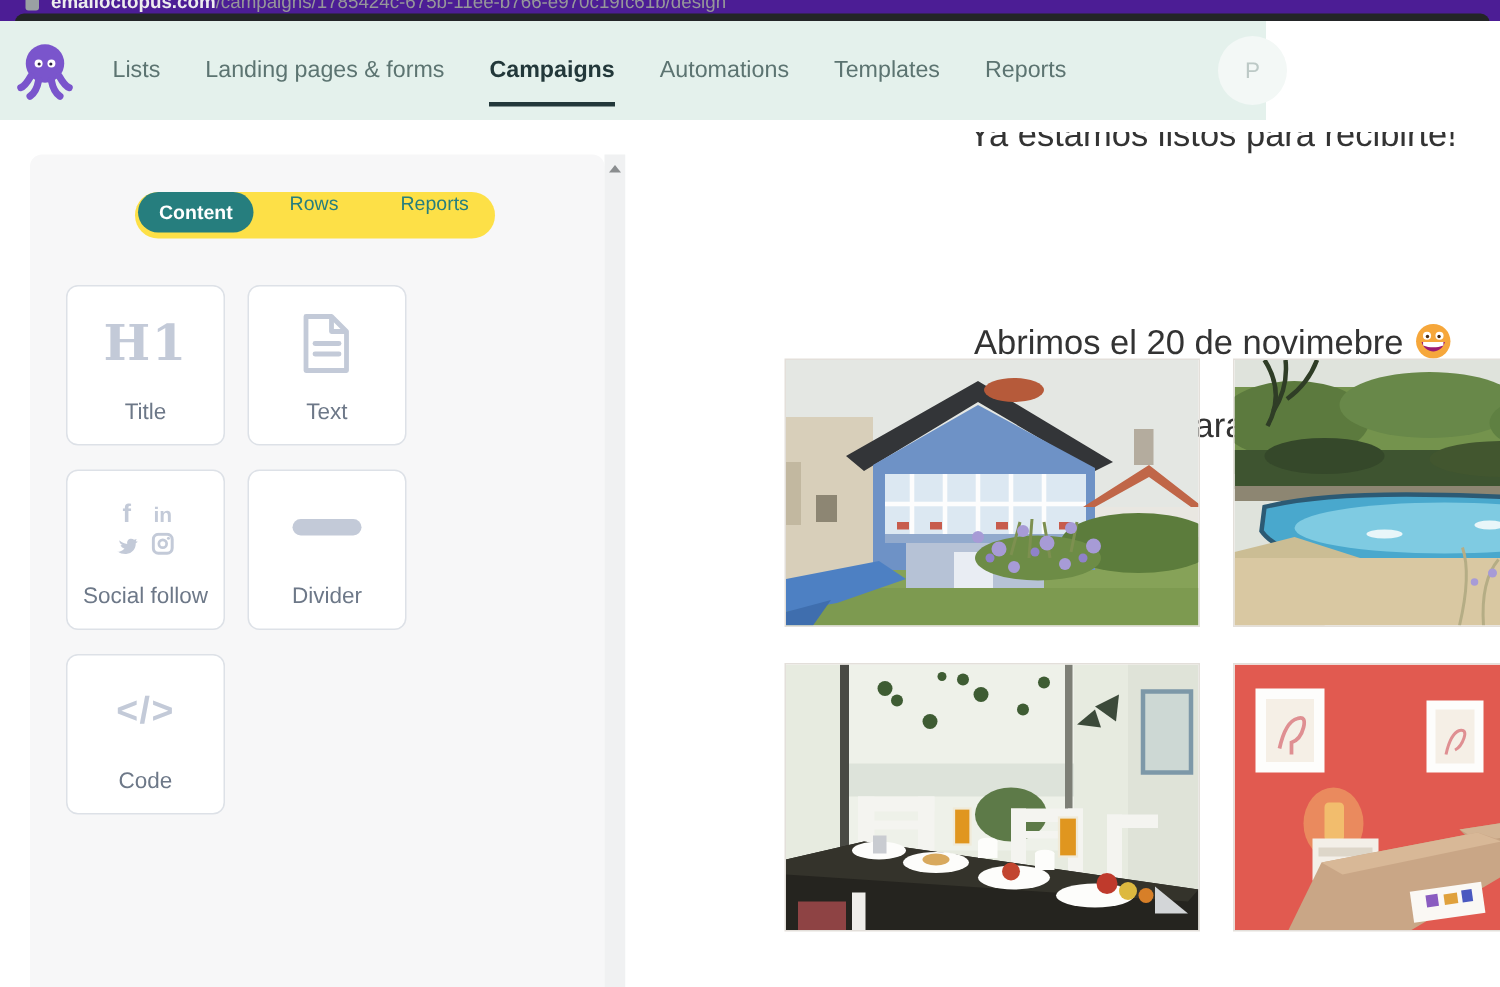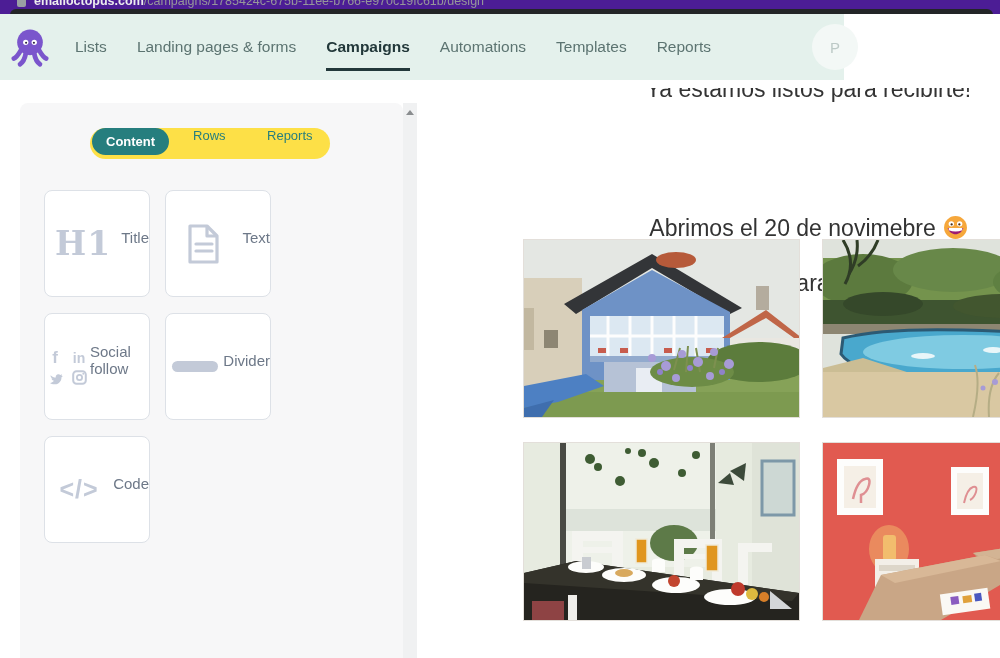--- a/index.html
+++ b/index.html
@@ -40,21 +40,21 @@
     background:#fde047; border-radius:16px; display:flex; align-items:flex-start; }
   .tab { font-size:13px; color:var(--accent-teal,#267e7e); cursor:pointer; }
   .tab-pill { height:27px; min-width:66px; margin-left:2px; padding:0 14px;
     background:var(--accent-teal,#267e7e); color:#fff; font-weight:bold;
     border-radius:14px; display:flex; align-items:center; justify-content:center; }
   .tab-flat { flex:1; text-align:center; }
 
   .blocks { position:absolute; left:24px; top:87px; display:grid;
     grid-template-columns:106px 106px; grid-auto-rows:107px; column-gap:15px; row-gap:16px; }
   .card { background:#fff; border:1px solid #dde1e7; border-radius:8px;
-    display:flex; flex-direction:row; align-items:center; cursor:grab; }
+    display:flex; flex-direction:column; align-items:center; cursor:grab; }
   .card .icon-zone { flex:1; display:flex; align-items:center; justify-content:center; width:100%; }
   .card .label { font-size:15px; color:var(--block-label-gray,#6d7888); margin-bottom:13px; }
   .glyph-h1 { font-family:"DejaVu Serif", serif; font-weight:bold; font-size:33px;
     color:var(--block-icon-gray,#c3cad8); letter-spacing:1px; }
   .glyph-code { font-weight:bold; font-size:25px; color:var(--block-icon-gray,#c3cad8);
     letter-spacing:1px; }
   .divider-bar { width:46px; height:11px; border-radius:5.5px;
     background:var(--block-icon-gray,#c3cad8); }
   .social-grid { display:grid; grid-template-columns:20px 22px; column-gap:3px; row-gap:2px;
     color:var(--block-icon-gray,#c3cad8); font-weight:bold; align-items:center; justify-items:center; }

